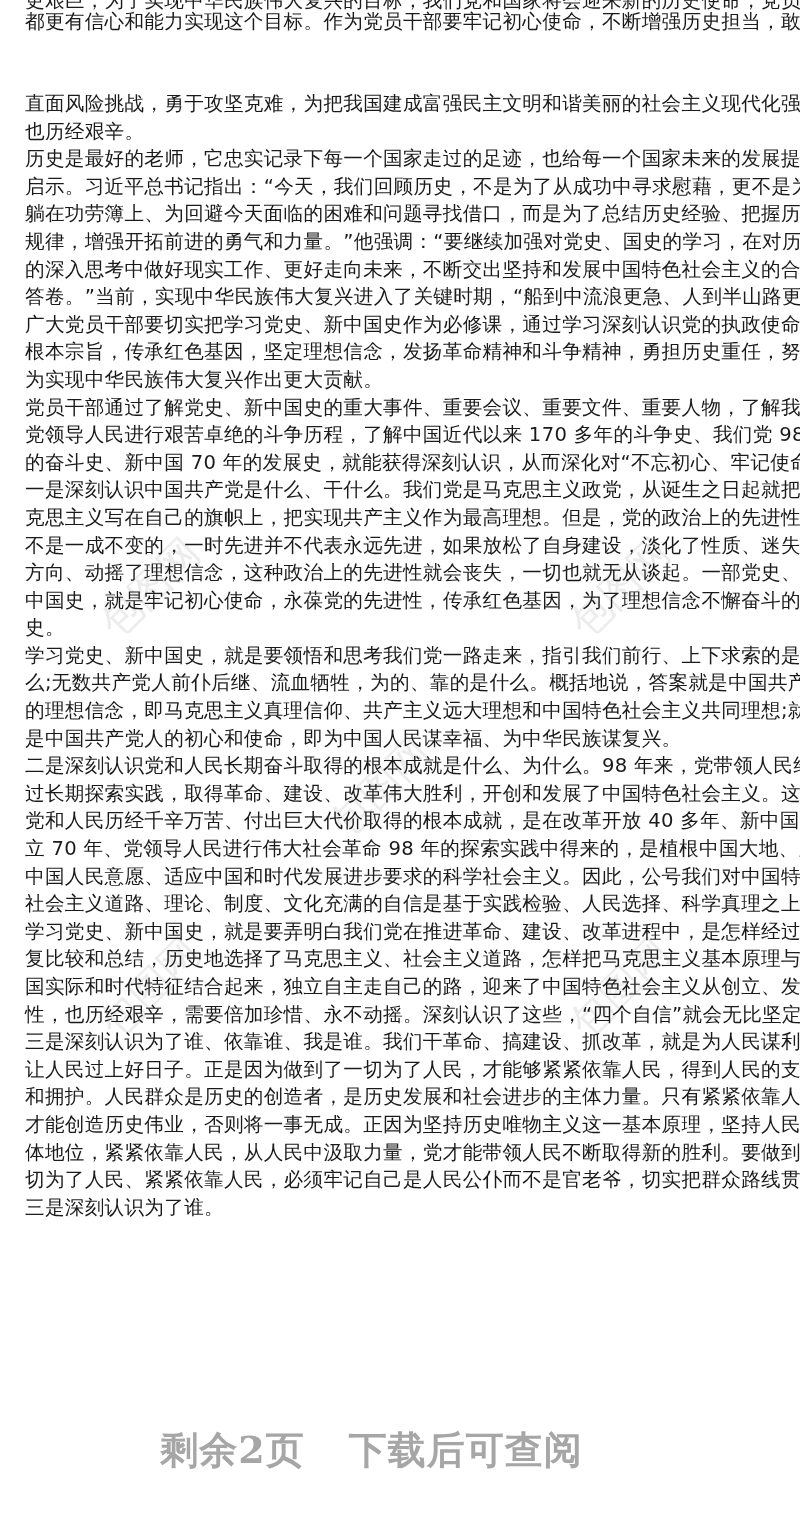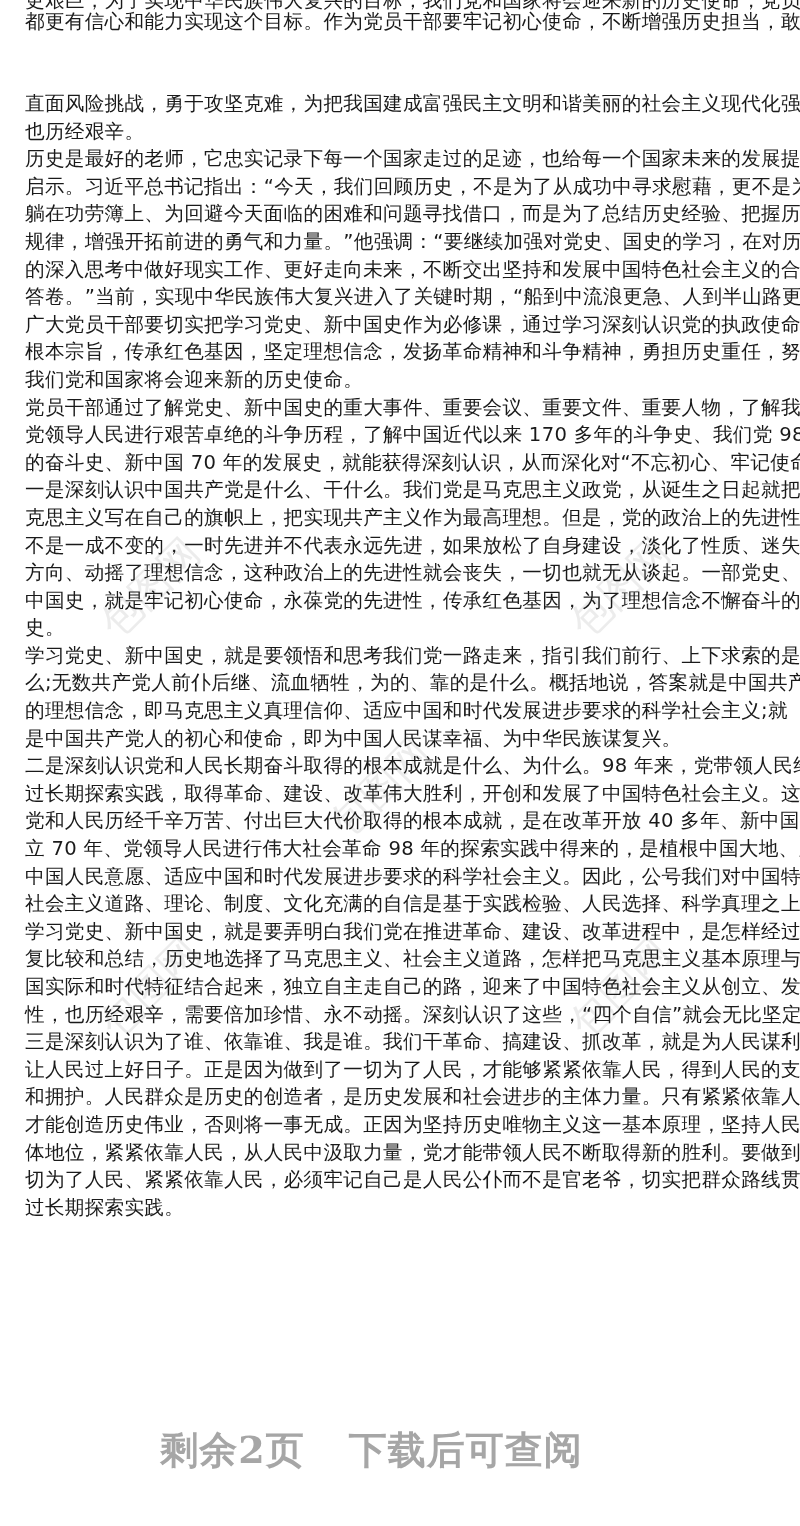--- a/index.html
+++ b/index.html
@@ -33,48 +33,48 @@
   <div class="line">直面风险挑战，勇于攻坚克难，为把我国建成富强民主文明和谐美丽的社会主义现代化强国</div>
   <div class="line">也历经艰辛。</div>
   <div class="line">历史是最好的老师，它忠实记录下每一个国家走过的足迹，也给每一个国家未来的发展提供</div>
   <div class="line">启示。习近平总书记指出：“今天，我们回顾历史，不是为了从成功中寻求慰藉，更不是为了</div>
   <div class="line">躺在功劳簿上、为回避今天面临的困难和问题寻找借口，而是为了总结历史经验、把握历史</div>
   <div class="line">规律，增强开拓前进的勇气和力量。”他强调：“要继续加强对党史、国史的学习，在对历史</div>
   <div class="line">的深入思考中做好现实工作、更好走向未来，不断交出坚持和发展中国特色社会主义的合格</div>
   <div class="line">答卷。”当前，实现中华民族伟大复兴进入了关键时期，“船到中流浪更急、人到半山路更陡”，</div>
   <div class="line">广大党员干部要切实把学习党史、新中国史作为必修课，通过学习深刻认识党的执政使命和</div>
   <div class="line">根本宗旨，传承红色基因，坚定理想信念，发扬革命精神和斗争精神，勇担历史重任，努力</div>
-  <div class="line">我们党和国家将会迎来新的历史使命。</div>
+  <div class="line">为实现中华民族伟大复兴作出更大贡献。</div>
   <div class="line">党员干部通过了解党史、新中国史的重大事件、重要会议、重要文件、重要人物，了解我们</div>
   <div class="line">党领导人民进行艰苦卓绝的斗争历程，了解中国近代以来 170 多年的斗争史、我们党 98 年</div>
   <div class="line">的奋斗史、新中国 70 年的发展史，就能获得深刻认识，从而深化对“不忘初心、牢记使命”</div>
   <div class="line">一是深刻认识中国共产党是什么、干什么。我们党是马克思主义政党，从诞生之日起就把马</div>
   <div class="line">克思主义写在自己的旗帜上，把实现共产主义作为最高理想。但是，党的政治上的先进性并</div>
   <div class="line">不是一成不变的，一时先进并不代表永远先进，如果放松了自身建设，淡化了性质、迷失了</div>
   <div class="line">方向、动摇了理想信念，这种政治上的先进性就会丧失，一切也就无从谈起。一部党史、新</div>
   <div class="line">中国史，就是牢记初心使命，永葆党的先进性，传承红色基因，为了理想信念不懈奋斗的历</div>
   <div class="line">史。</div>
   <div class="line">学习党史、新中国史，就是要领悟和思考我们党一路走来，指引我们前行、上下求索的是什</div>
   <div class="line">么;无数共产党人前仆后继、流血牺牲，为的、靠的是什么。概括地说，答案就是中国共产党</div>
-  <div class="line">的理想信念，即马克思主义真理信仰、适应中国和时代发展进步要求的科学社会主义;就</div>
+  <div class="line">的理想信念，即马克思主义真理信仰、共产主义远大理想和中国特色社会主义共同理想;就</div>
   <div class="line">是中国共产党人的初心和使命，即为中国人民谋幸福、为中华民族谋复兴。</div>
   <div class="line">二是深刻认识党和人民长期奋斗取得的根本成就是什么、为什么。98 年来，党带领人民经</div>
   <div class="line">过长期探索实践，取得革命、建设、改革伟大胜利，开创和发展了中国特色社会主义。这是</div>
   <div class="line">党和人民历经千辛万苦、付出巨大代价取得的根本成就，是在改革开放 40 多年、新中国成</div>
   <div class="line">立 70 年、党领导人民进行伟大社会革命 98 年的探索实践中得来的，是植根中国大地、反映</div>
   <div class="line">中国人民意愿、适应中国和时代发展进步要求的科学社会主义。因此，公号我们对中国特色</div>
   <div class="line">社会主义道路、理论、制度、文化充满的自信是基于实践检验、人民选择、科学真理之上的</div>
   <div class="line">学习党史、新中国史，就是要弄明白我们党在推进革命、建设、改革进程中，是怎样经过反</div>
   <div class="line">复比较和总结，历史地选择了马克思主义、社会主义道路，怎样把马克思主义基本原理与中</div>
   <div class="line">国实际和时代特征结合起来，独立自主走自己的路，迎来了中国特色社会主义从创立、发展</div>
   <div class="line">性，也历经艰辛，需要倍加珍惜、永不动摇。深刻认识了这些，“四个自信”就会无比坚定。</div>
   <div class="line">三是深刻认识为了谁、依靠谁、我是谁。我们干革命、搞建设、抓改革，就是为人民谋利益，</div>
   <div class="line">让人民过上好日子。正是因为做到了一切为了人民，才能够紧紧依靠人民，得到人民的支持</div>
   <div class="line">和拥护。人民群众是历史的创造者，是历史发展和社会进步的主体力量。只有紧紧依靠人民</div>
   <div class="line">才能创造历史伟业，否则将一事无成。正因为坚持历史唯物主义这一基本原理，坚持人民主</div>
   <div class="line">体地位，紧紧依靠人民，从人民中汲取力量，党才能带领人民不断取得新的胜利。要做到一</div>
   <div class="line">切为了人民、紧紧依靠人民，必须牢记自己是人民公仆而不是官老爷，切实把群众路线贯彻</div>
-  <div class="line">过长期探索实践。</div>
+  <div class="line">三是深刻认识为了谁。</div>
 </div>
 
 <div class="download-banner">
   <span>剩余2页</span><span class="gap"></span><span>下载后可查阅</span>
 </div>
 
 </body></html>

